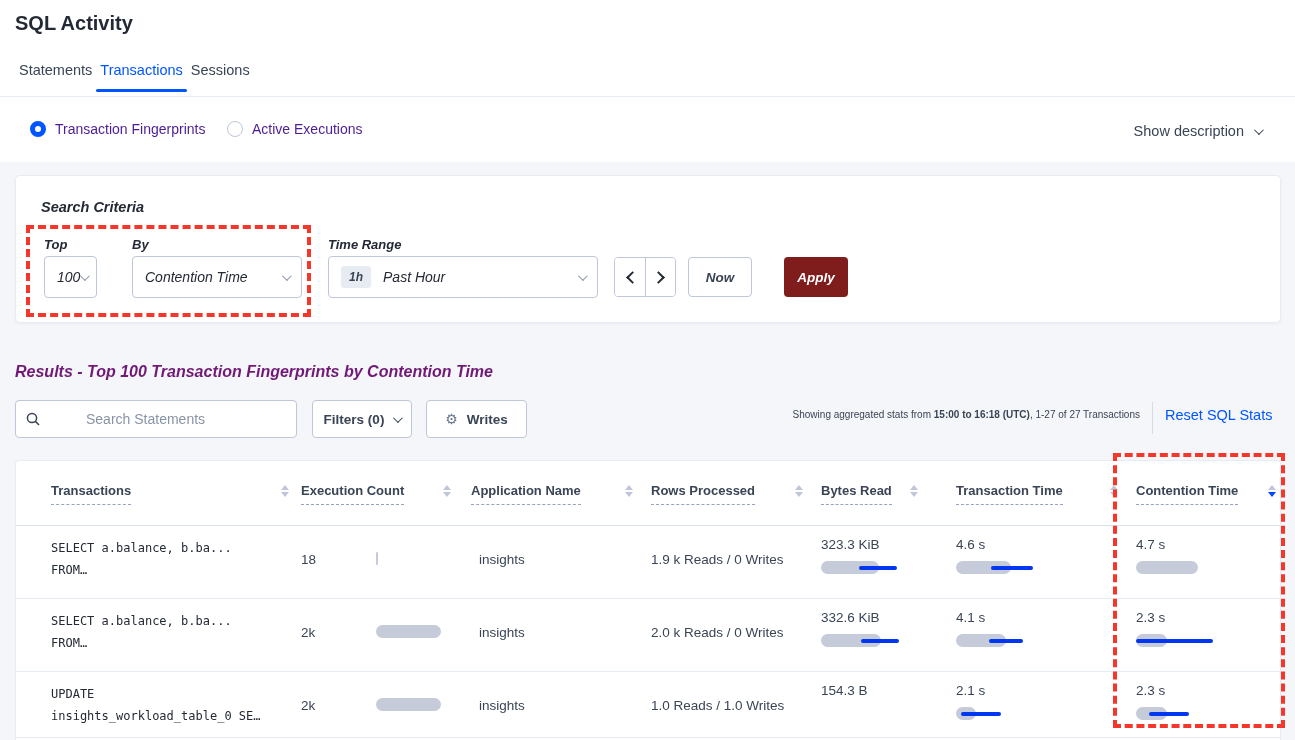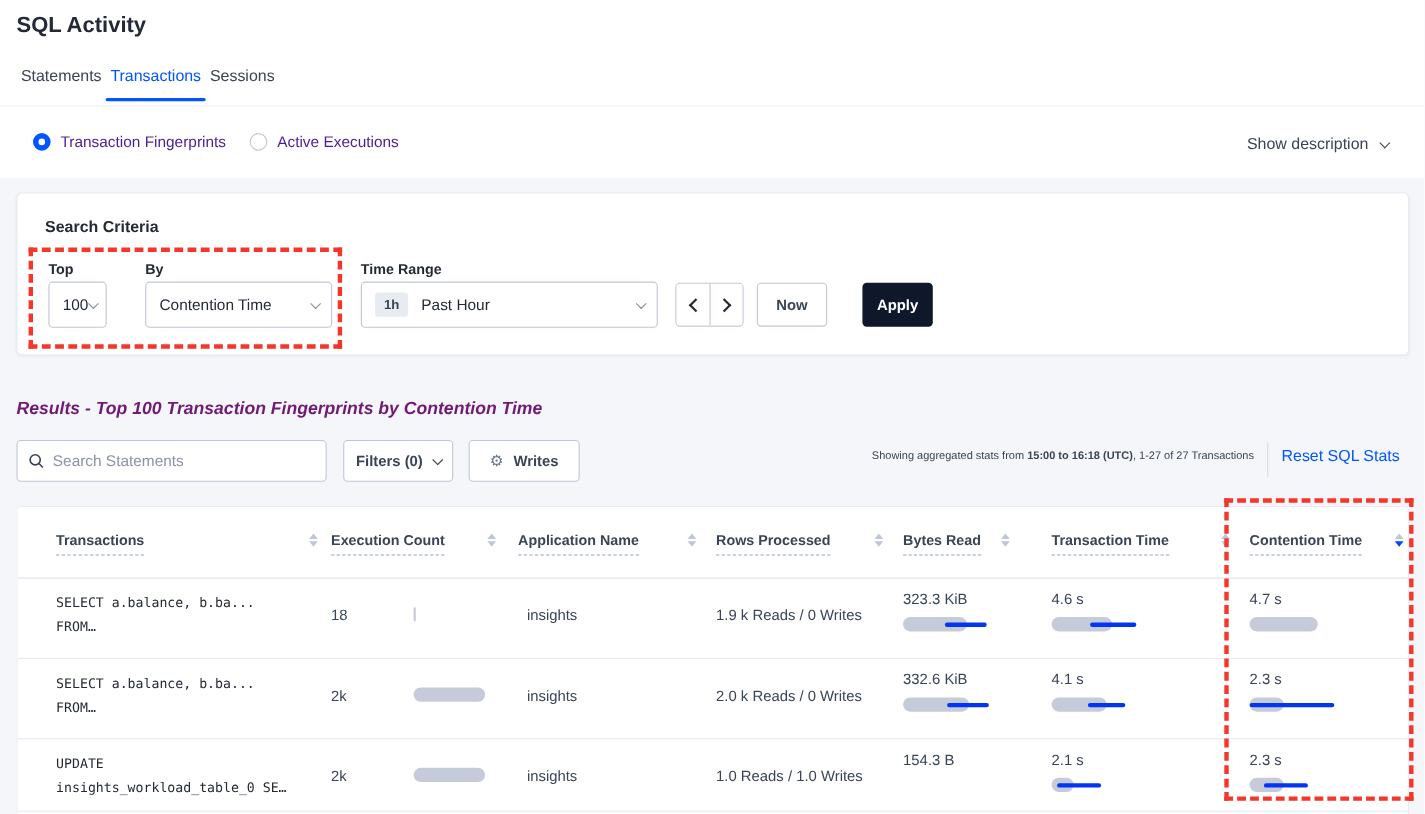--- a/index.html
+++ b/index.html
@@ -21,42 +21,42 @@
   .radio-circle { width:16px; height:16px; border-radius:50%; background:#fff; flex:0 0 auto; }
   .radio-circle.on { border:5px solid #0055ff; }
   .radio-circle.off { border:1px solid #c0c6d9; }
   .radio-label { font-size:14px; color:#4c1d95; }
   .show-desc { position:absolute; right:34px; top:26px; display:flex; align-items:center; gap:10px; cursor:pointer; font-size:14.5px; color:#394455; }
 
   
   .gray-bg { position:absolute; left:0; top:162px; width:1295px; height:578px; background:#f4f6fa; }
 
   
-  .criteria-card { position:absolute; left:15px; top:175px; width:1266px; height:148px; background:#fff; border:1px solid #e7ecf3; border-radius:5px; box-shadow:0 1px 3px rgba(36,42,53,.05); }
+  .criteria-card { position:absolute; left:15px; top:175px; width:1266px; height:148px; background:#fff; border:1px solid #e7ecf3; border-radius:5px; box-shadow:0 1px 3px rgba(36,42,53,.05);font-style:italic; }
   .criteria-heading { position:absolute; left:25px; top:23px; font-size:14.5px; font-weight:700; color:#242a35; }
   .field-label { position:absolute; top:61px; font-size:13px; font-weight:700; color:#242a35; }
   .sel { position:absolute; top:80px; height:42px; background:#fff; border:1px solid #c0c6d9; border-radius:4px; display:flex; align-items:center; padding:0 12px; font-size:14px; color:#242a35; cursor:pointer; }
   .sel .grow { flex:1; }
   .badge-1h { background:#e7ecf3; color:#394455; font-size:12px; font-weight:700; padding:4px 8px; border-radius:3px; margin-right:12px; }
   .chev { width:7px; height:7px; border-right:1.6px solid #8a94a6; border-bottom:1.6px solid #8a94a6; transform:rotate(45deg) translateY(-2px); flex:0 0 auto; }
   .chev.dark { border-color:#394455; }
   .arrow-group { position:absolute; left:598px; top:81px; height:40px; display:flex; border:1px solid #c0c6d9; border-radius:4px; background:#fff; overflow:hidden; }
   .arrow-btn { width:30px; display:flex; align-items:center; justify-content:center; cursor:pointer; background:#fff; border:none; }
   .arrow-btn + .arrow-btn { border-left:1px solid #c0c6d9; }
   .ang { width:9px; height:9px; border-right:2.4px solid #242a35; border-bottom:2.4px solid #242a35; }
   .ang.left { transform:rotate(135deg); margin-left:4px; }
   .ang.right { transform:rotate(-45deg); margin-right:4px; }
   .btn { position:absolute; top:81px; height:40px; border-radius:4px; font-size:13.5px; font-weight:700; display:flex; align-items:center; justify-content:center; cursor:pointer; }
   .btn.now { left:672px; width:64px; background:#fff; border:1px solid #c0c6d9; color:#394455; }
-  .btn.apply { left:768px; width:64px; background:#0f172a; border:none; color:#fff; }
+  .btn.apply { left:768px; width:64px; background:#7f1d1d; border:none; color:#fff; }
 
   
   .results-heading { position:absolute; left:15px; top:363px; font-size:16px; font-weight:700; color:#701a75;font-style:italic; }
   .search-box { position:absolute; left:15px; top:400px; width:282px; height:38px; background:#fff; border:1px solid #c0c6d9; border-radius:4px; display:flex; align-items:center; padding:0 10px; gap:8px; }
-  .search-box input { border:none; outline:none; flex:1; font-size:14px; color:#394455; font-family:inherit; background:transparent; }
+  .search-box input { border:none; outline:none; flex:1; font-size:14px; color:#394455; font-family:inherit; background:transparent;margin-left:38px; }
   .search-box input::placeholder { color:#8a94a6; }
   .ctl-btn { position:absolute; top:400px; height:38px; background:#fff; border:1px solid #c0c6d9; border-radius:4px; display:flex; align-items:center; justify-content:center; gap:9px; font-size:13.5px; font-weight:700; color:#394455; cursor:pointer; }
   .ctl-btn.filters { left:312px; width:100px; }
   .ctl-btn.columns { left:426px; width:101px; }
   .gear { font-size:14px; color:#69758c; font-weight:400; }
   .stats { position:absolute; left:600px; top:409px; width:540px; text-align:right; font-size:10px; color:#394455; white-space:nowrap; }
   .stats b { font-weight:700; }
   .stats-divider { position:absolute; left:1152px; top:402px; width:1px; height:32px; background:#d6dbe7; }
   .reset-link { position:absolute; left:1165px; top:407px; font-size:14.5px; color:#0055ff; cursor:pointer; }
 

